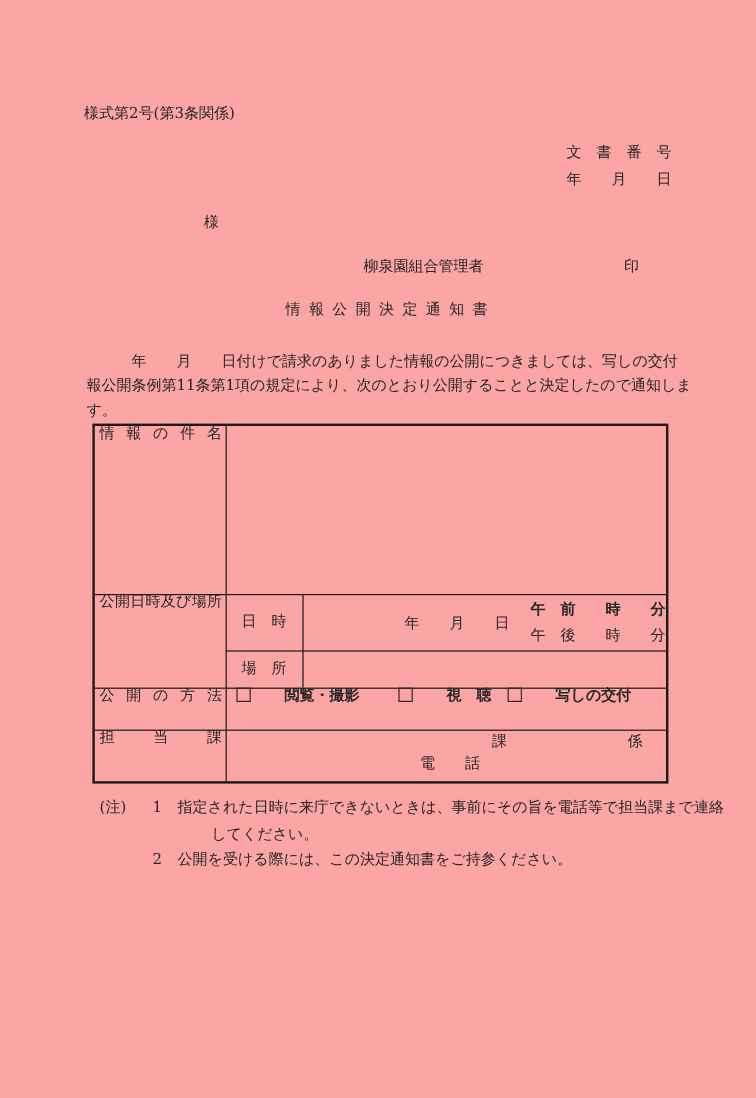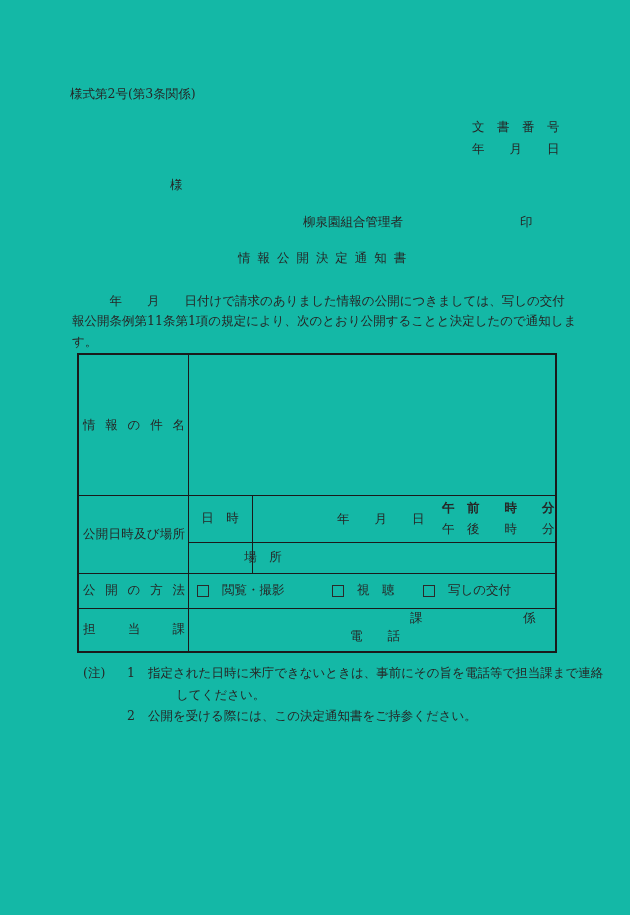--- a/index.html
+++ b/index.html
@@ -1,19 +1,19 @@
 <!DOCTYPE html>
 <html><head>
 <meta charset="utf-8">
 <style>
   html,body { margin:0; padding:0; }
   .page {
     position:relative;
     width:630px; height:915px;
-    background:#14b8a6;
+    background:#fca5a5;
     color:#262626;
     font-family:"DejaVu Serif","Liberation Serif",serif;
     font-size:12.5px;
     line-height:1;
     overflow:hidden;
   }
   .t { position:absolute; white-space:pre; }
   .title { letter-spacing:1.5px;text-align:center; }
   .body-block { position:absolute; left:72px; top:291px; width:500px; }
   .body-block .bline { line-height:20.4px; white-space:pre; }
@@ -26,39 +26,39 @@
   }
   .vl { position:absolute; width:1px; background:#1a1a1a; }
   .hl { position:absolute; height:1px; background:#1a1a1a; }
   .v1 { left:109px; top:0; height:296px; }
   .v2 { left:173px; top:140px; height:78px; }
   .h1 { top:140px; left:0; width:476px; }
   .h2 { top:187px; left:109px; width:367px; }
   .h3 { top:218px; left:0; width:476px; }
   .h4 { top:253px; left:0; width:476px; }
 
-  .lcell { position:absolute; left:4px; width:102px; display:flex; align-items:center; }
+  .lcell { position:absolute; left:4px; width:102px; display:flex; align-items:flex-start; }
   .lcell.r-subject { top:0; height:140px; }
   .lcell.r-dtp     { top:140px; height:78px; }
   .lcell.r-method  { top:218px; height:35px; }
   .lcell.r-section { top:253px; height:43px; }
   .jlabel { display:block; width:100%; text-align:justify; text-align-last:justify; }
 
   .scell { position:absolute; left:109px; width:64px; display:flex; align-items:center; justify-content:center; }
   .scell.dt  { top:140px; height:47px; }
-  .scell.pl  { top:187px; height:31px;padding-left:43px; }
+  .scell.pl  { top:187px; height:31px; }
   .scell span { white-space:pre; }
 
   .cell-t { position:absolute; white-space:pre; }
   .dt-date { left:258px; top:158px; }
   .am-line { left:363px; top:147px;font-weight:bold; }
   .pm-line { left:363px; top:168px; }
   .place-value { left:177px; top:187px; height:31px; display:flex; align-items:center; white-space:pre; }
 
-  .opt { position:absolute; top:218px; height:35px; display:flex; align-items:center; gap:13px; }
+  .opt { position:absolute; top:218px; height:35px; display:flex; gap:28px;font-weight:bold; }
   .opt.o1 { left:118px; } .opt.o2 { left:253px; } .opt.o3 { left:344px; }
   .cbx { display:inline-block; width:10px; height:10px; border:1px solid #2a2a2a; background:transparent; }
   .opt .olabel { white-space:pre; }
 
   .sec-ka     { left:331px; top:257px; }
   .sec-kakari { left:444px; top:257px; }
   .sec-tel    { left:271px; top:275px; }
   .subject-value { position:absolute; left:110px; top:0; width:366px; height:140px; }
 </style>
 </head>

